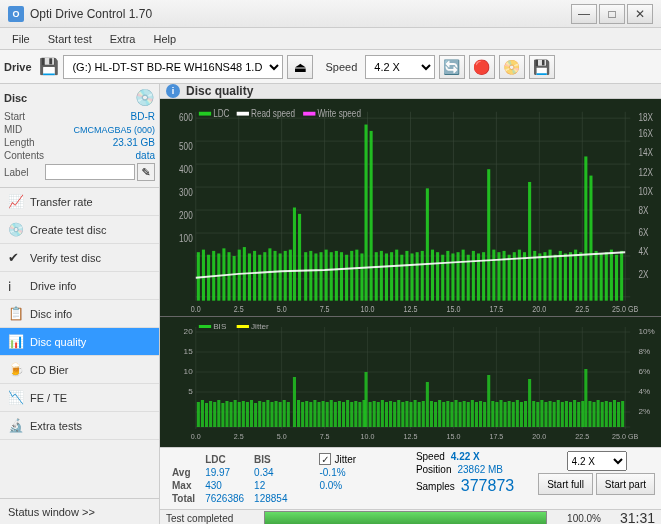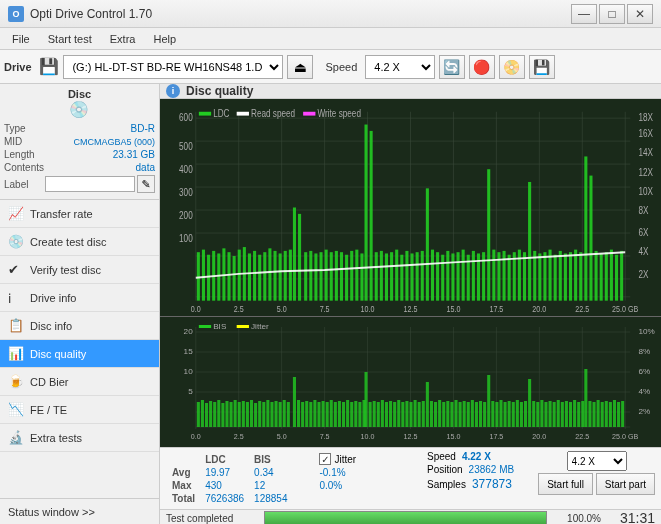--- a/index.html
+++ b/index.html
@@ -92,21 +92,20 @@
     
     .disc-panel {
       border-bottom: 1px solid #ccc;
       padding: 4px;
     }
     .disc-header {
       display: flex;
       align-items: center;
       justify-content: space-between;
       margin-bottom: 4px;
-      flex-direction: column;
     }
     .disc-title { font-size: 11px; font-weight: 600; color: #333; }
     .disc-icon { font-size: 16px; color: #555; }
     .disc-row { display: flex; justify-content: space-between; margin-bottom: 2px; align-items: center; }
     .disc-row-label { font-size: 10px; color: #555; }
     .disc-row-value { font-size: 10px; color: #0070c0; font-weight: 500; }
     .label-input-row { display: flex; align-items: center; gap: 2px; }
     .label-input { width: 90px; height: 16px; border: 1px solid #aaa; font-size: 10px; padding: 0 2px; }
     .label-btn { width: 18px; height: 18px; border: 1px solid #aaa; background: #f0f0f0; cursor: pointer; display: flex; align-items: center; justify-content: center; font-size: 11px; }
 
@@ -278,21 +277,21 @@
 <div class="main-layout">
 
   <div class="sidebar">
 
     <div class="disc-panel">
       <div class="disc-header">
         <span class="disc-title">Disc</span>
         <span class="disc-icon">💿</span>
       </div>
       <div class="disc-row">
-        <span class="disc-row-label">Type</span>
+        <span class="disc-row-label">Start</span>
         <span class="disc-row-value">BD-R</span>
       </div>
       <div class="disc-row">
         <span class="disc-row-label">MID</span>
         <span class="disc-row-value" style="font-size:9px;">CMCMAGBA5 (000)</span>
       </div>
       <div class="disc-row">
         <span class="disc-row-label">Length</span>
         <span class="disc-row-value">23.31 GB</span>
       </div>
@@ -731,21 +730,21 @@
         <div style="display:flex; gap:6px; align-items:center;">
           <span style="font-size:10px;">Speed</span>
           <span class="speed-val">4.22 X</span>
         </div>
         <div style="display:flex; gap:6px; ">
           <span style="font-size:10px;">Position</span>
           <span class="stats-blue" style="font-size:10px;">23862 MB</span>
         </div>
         <div style="display:flex; gap:6px; align-items:center;">
           <span style="font-size:10px;">Samples</span>
-          <span class="stats-blue" style="font-size:12px;text-align:center;">377873</span>
+          <span class="stats-blue" style="font-size:16px;text-align:center;">377873</span>
         </div>
       </div>
 
       <div style="margin-left:8px; display:flex; flex-direction:column; gap:2px; align-items:center;">
         <select style="height:20px; font-size:10px; width:60px;">
           <option>4.2 X</option>
         </select>
         <div class="action-buttons">
           <button class="action-btn">Start full</button>
           <button class="action-btn">Start part</button>

